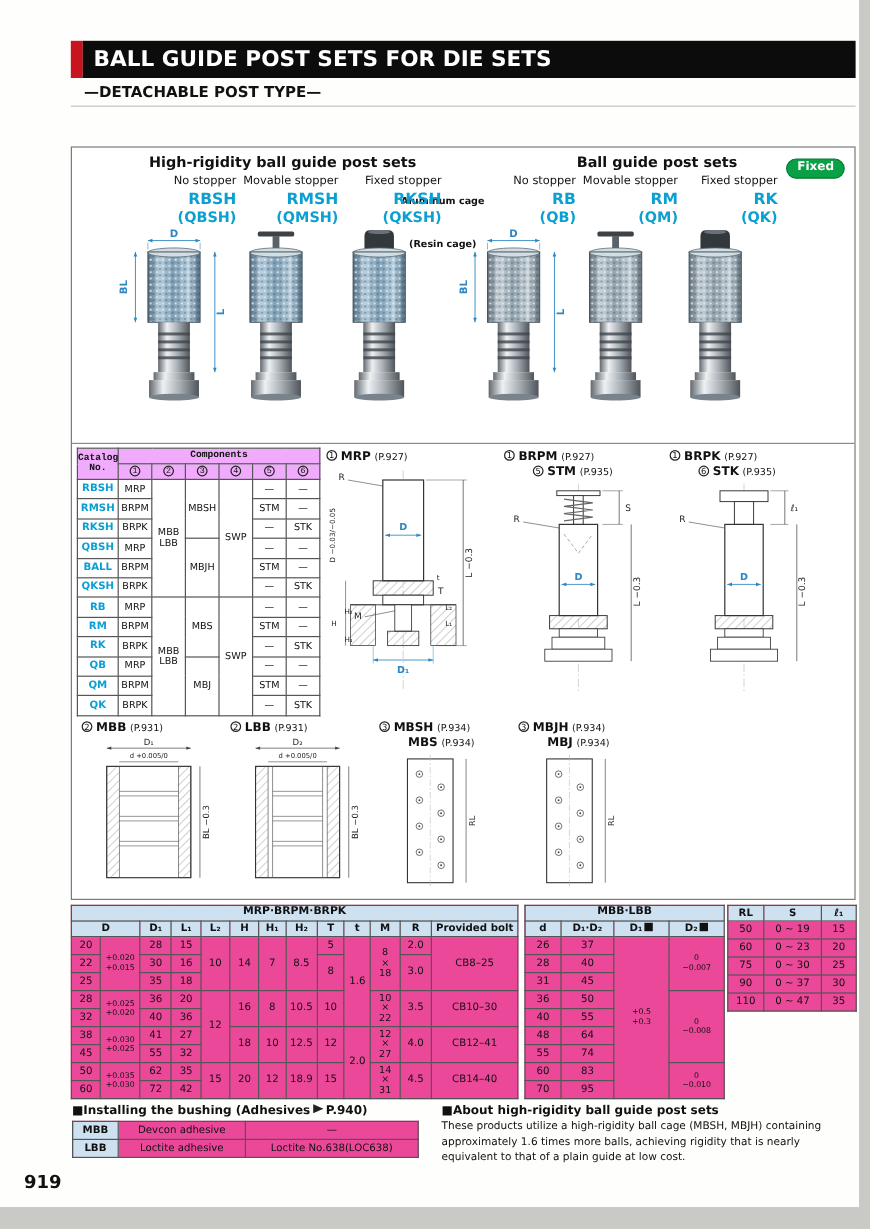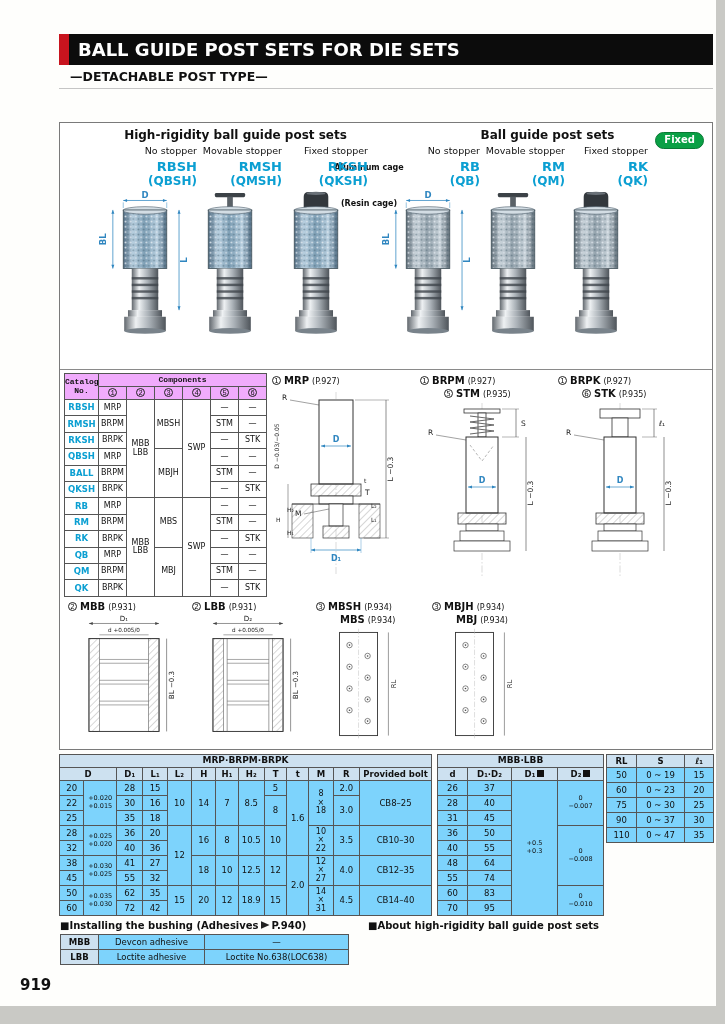--- a/index.html
+++ b/index.html
@@ -30,21 +30,21 @@
 .draw{position:absolute;}
 .cap{font-size:9.5px;white-space:nowrap;height:13px;}
 .cap b{font-size:10px;}
 .cap .pg{font-size:8px;}
 .cap2{margin-left:24px;}
 .circ{display:inline-block;width:9px;height:9px;border:1px solid #222;border-radius:50%;font-size:7px;line-height:8.5px;text-align:center;vertical-align:1px;font-weight:normal;}
 svg text{font-family:"DejaVu Sans","Liberation Sans",sans-serif;}
 .dtx{font-size:7.5px;fill:#222;}
 .dtb{font-size:8px;fill:#2f86c0;font-weight:bold;}
 .dts{font-size:6px;fill:#222;}
-table.bt{position:absolute;border-collapse:collapse;table-layout:fixed;background:#7dd3fc;}
+table.bt{position:absolute;border-collapse:collapse;table-layout:fixed;background:#ec4899;}
 .bt th,.bt td{border:1px solid #555;text-align:center;vertical-align:middle;padding:0 1px;}
 .bt th{background:#cde1f0;font-size:8.5px;height:13px;font-weight:bold;line-height:1.05;}
 .bt td{font-size:8.5px;height:15px;line-height:1.05;}
 .bt .ttl{font-size:9px;}
 .bt td.tol{font-size:6.5px;line-height:1.2;}
 .bt td.mm{font-size:8px;line-height:1.05;}
 .bt td.hd{background:#cde1f0;font-weight:bold;}
 .tbox{display:inline-block;width:7px;height:7px;background:#111;margin-left:2px;}
 .note-title{position:absolute;font-size:10px;font-weight:bold;white-space:nowrap;}
 .note-body{position:absolute;font-size:8.8px;line-height:1.5;}
@@ -773,21 +773,21 @@
           <td rowspan="2" class="tol">+0.030<br>+0.025</td>
           <td>41</td>
           <td>27</td>
           <td rowspan="2">18</td>
           <td rowspan="2">10</td>
           <td rowspan="2">12.5</td>
           <td rowspan="2">12</td>
           <td rowspan="4">2.0</td>
           <td rowspan="2" class="mm">12<br>×<br>27</td>
           <td rowspan="2">4.0</td>
-          <td rowspan="2">CB12–35</td>
+          <td rowspan="2">CB12–41</td>
         </tr>
         <tr>
           <td>45</td>
           <td>55</td>
           <td>32</td>
         </tr>
         <tr>
           <td>50</td>
           <td rowspan="2" class="tol">+0.035<br>+0.030</td>
           <td>62</td>
@@ -931,18 +931,19 @@
         </tr>
         <tr>
           <td class="hd">LBB</td>
           <td>Loctite adhesive</td>
           <td>Loctite No.638(LOC638)</td>
         </tr>
       </tbody>
   </table>
 
   <div class="note-title" style="left:368px;top:920px">■About high-rigidity ball guide post sets</div>
+  <div class="note-body" style="left:368px;top:933px;width:346px">These products utilize a high-rigidity ball cage (MBSH, MBJH) containing approximately 1.6 times more balls, achieving rigidity that is nearly equivalent to that of a plain guide at low cost.</div>
 
   <div class="pageno">919</div>
 </div>
 
 <div class="edge-b"></div>
 <div class="edge-r"></div>
 
 </body></html>

